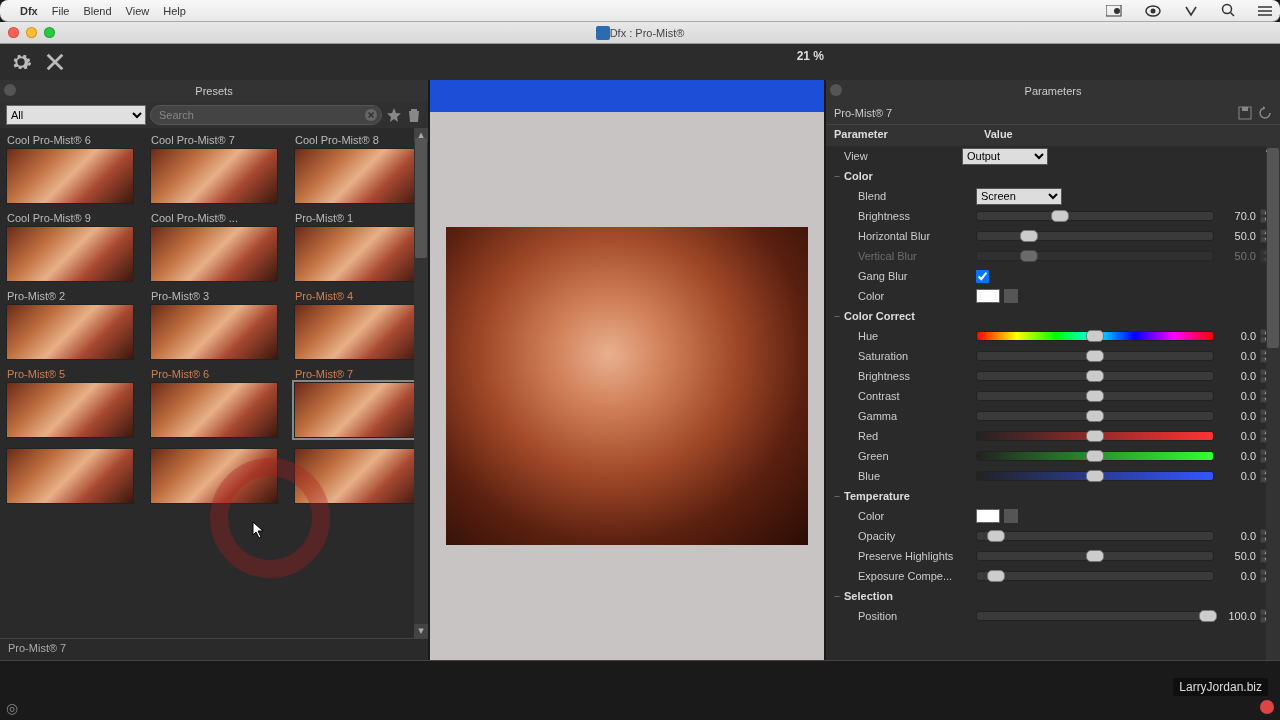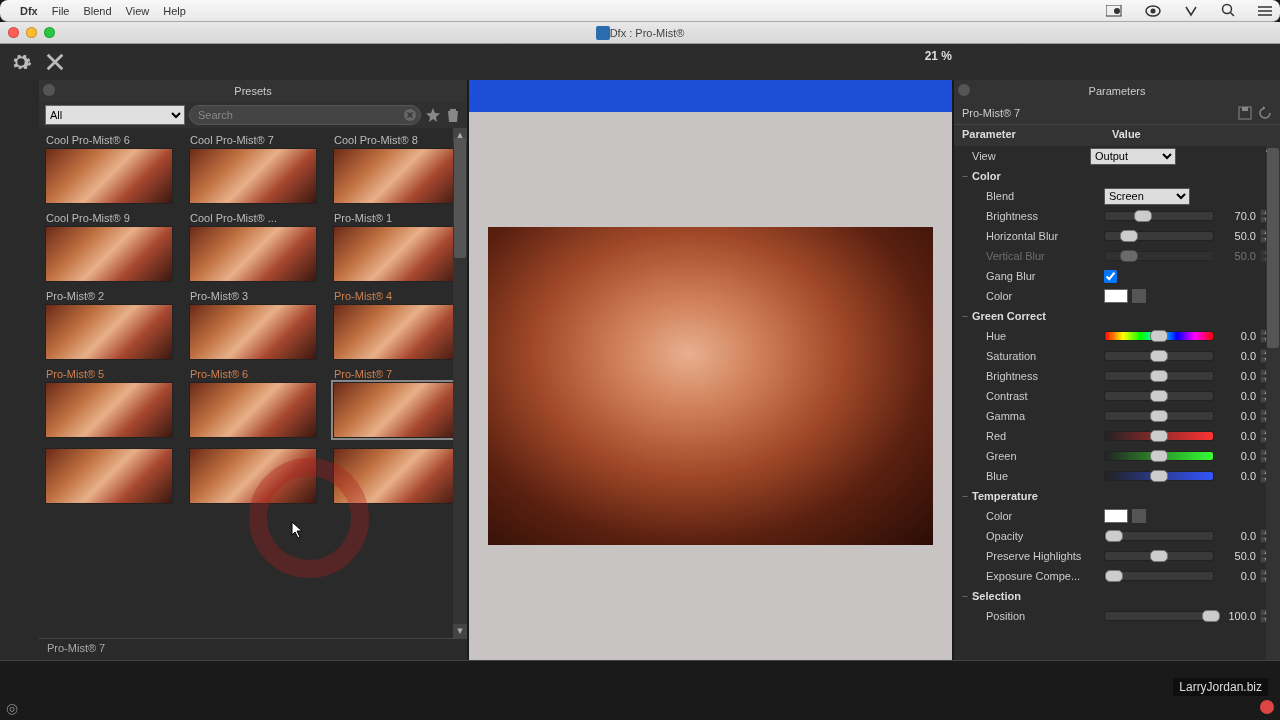--- a/index.html
+++ b/index.html
@@ -24,21 +24,21 @@
 
 .app-toolbar { height: 36px; background: #2c2c2c; display: flex; align-items: center; padding: 0 10px; gap: 12px; }
 .app-toolbar svg { width: 22px; height: 22px; fill: #bbb; cursor: pointer; }
 
 
 .workspace { display: flex; height: calc(100% - 22px - 22px - 36px - 60px); background: #2a2a2a; }
 .panel-header { height: 22px; background: #333; color: #ccc; text-align: center; line-height: 22px; font-size: 12px; position: relative; }
 .panel-header .close-dot { position: absolute; left: 4px; top: 4px; width: 12px; height: 12px; border-radius: 50%; background: #555; }
 
 
-.presets-panel { width: 430px; background: #2a2a2a; border-right: 2px solid #1a1a1a; display: flex; flex-direction: column; margin-left: 39px; }
+.presets-panel { width: 430px; background: #2a2a2a; border-right: 2px solid #1a1a1a; display: flex; flex-direction: column; }
 .presets-toolbar { height: 26px; display: flex; align-items: center; padding: 2px 6px; gap: 4px; background: #303030; }
 .presets-toolbar select { flex: 0 0 140px; height: 20px; background: #e0e0e0; border: 1px solid #666; font-size: 11px; }
 .presets-toolbar .search-wrap { flex: 1; position: relative; }
 .presets-toolbar input { width: 100%; height: 20px; background: #444; border: 1px solid #555; border-radius: 10px; padding: 0 22px 0 8px; color: #ccc; }
 .presets-toolbar input::placeholder { color: #888; }
 .presets-toolbar .clear-x { position: absolute; right: 4px; top: 3px; width: 14px; height: 14px; }
 .presets-toolbar .tool-ico { width: 16px; height: 16px; fill: #888; }
 .preset-grid-wrap { flex: 1; overflow: hidden; position: relative; padding: 4px 6px; }
 .preset-grid { display: grid; grid-template-columns: repeat(3, 1fr); gap: 6px 16px; }
 .preset-item { }
@@ -53,21 +53,21 @@
 
 
 .viewer-panel { flex: 1; background: #2a2a2a; border-right: 2px solid #1a1a1a; display: flex; flex-direction: column; }
 .viewer-toolbar { height: 32px; background: #1d4ed8; display: flex; align-items: flex-end; justify-content: center; gap: 10px; flex-direction: column; }
 .viewer-toolbar svg { width: 20px; height: 20px; fill: #aaa; cursor: pointer; }
 .viewer-toolbar .zoom-pct { color: #ddd; font-size: 12px; font-weight: bold; }
 .viewer-canvas { flex: 1; background: #c8c4c4; display: flex; align-items: center; justify-content: center; }
 .viewer-image { width: 92%; height: 58%; background: radial-gradient(ellipse at 45% 40%, #e8b090 0%, #d08058 20%, #a04828 45%, #5a2010 70%, #2a0c06 100%); position: relative; }
 
 
-.params-panel { width: 326px; background: #2a2a2a; display: flex; flex-direction: column; }
+.params-panel { width: 454px; background: #2a2a2a; display: flex; flex-direction: column; }
 .params-title-row { height: 22px; background: #333; display: flex; align-items: center; padding: 0 8px; color: #ccc; }
 .params-title-row .sp { flex: 1; }
 .params-title-row svg { width: 14px; height: 14px; fill: #888; margin-left: 6px; }
 .params-cols { height: 22px; background: #333; display: flex; border-top: 1px solid #444; }
 .params-cols div { padding: 3px 8px; color: #ddd; font-weight: bold; }
 .params-cols .c1 { width: 150px; }
 .params-body { flex: 1; overflow: hidden; position: relative; }
 .param-row { display: flex; align-items: center; height: 20px; padding: 0 4px; }
 .param-row .collapse { width: 14px; text-align: center; color: #888; font-size: 9px; }
 .param-row .indent1 { width: 14px; }
@@ -403,21 +403,21 @@
         <div class="param-row">
           <span class="indent2"></span>
           <span class="pname">Color</span>
           <div class="pval">
             <div class="swatch" style="background:#ffffff"></div>
             <div class="eyedrop"></div>
           </div>
         </div>
         <div class="param-row">
           <span class="collapse">–</span>
-          <span class="pname bold">Green Correct</span>
+          <span class="pname bold">Color Correct</span>
         </div>
         <div class="param-row">
           <span class="indent2"></span>
           <span class="pname">Hue</span>
           <div class="pval">
             <div class="slider-track hue">
               <div class="slider-thumb" style="left:50%"></div>
             </div>
             <span class="numval">0.0</span>
             <div class="stepper">

